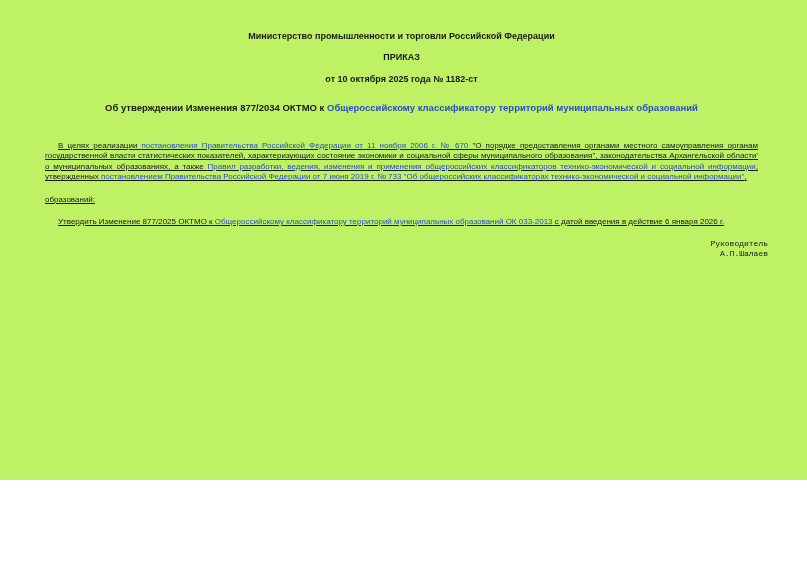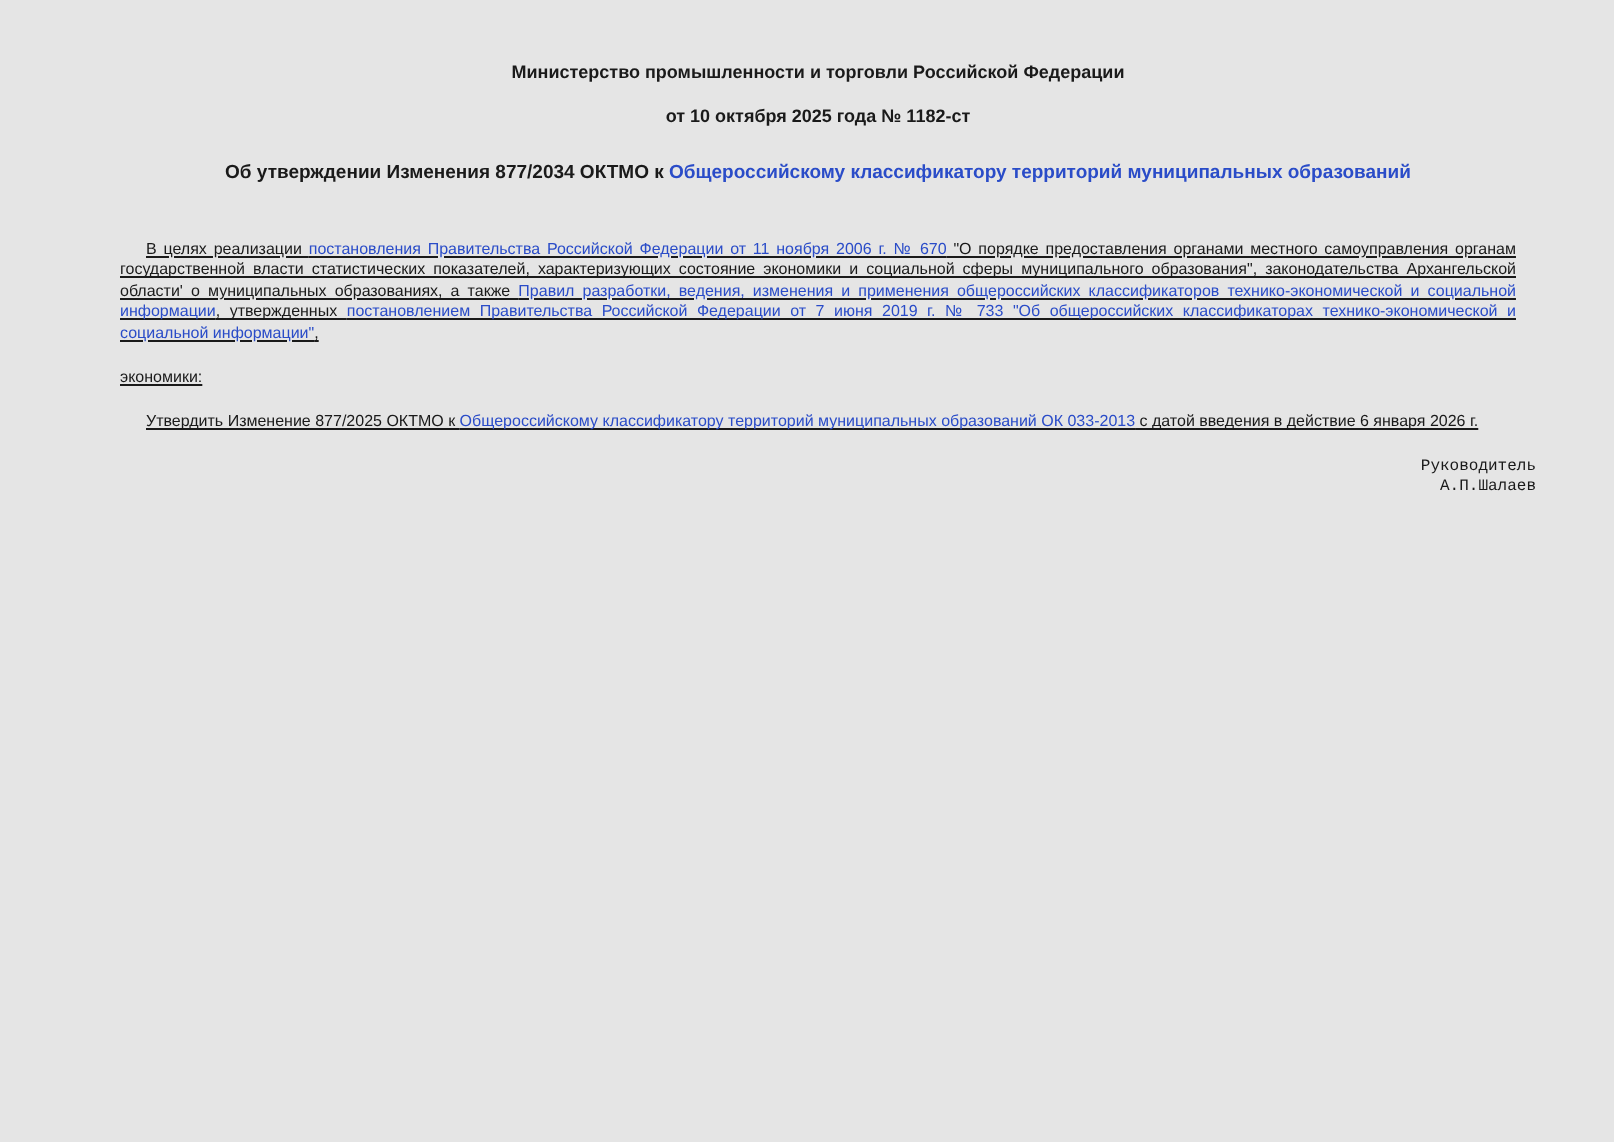--- a/index.html
+++ b/index.html
@@ -1,22 +1,22 @@
 <!DOCTYPE html>
 <html><head>
 <meta charset="utf-8">
 <style>
   html, body { margin: 0; padding: 0; background: #ffffff; }
   .page {
     position: relative;
     width: 807px;
-    height: 571px;
-    background: #e5e5e5;
+    height: 480px;
+    background: #bef264;
     box-sizing: border-box;
-    padding: 30px 37px 0 48px;
+    padding: 30px 37px 0 33px;
     font-family: "Liberation Sans", sans-serif;
     color: #1a1a1a;
     overflow: hidden;
   }
   .header { text-align: center; font-weight: bold; font-size: 9px; line-height: 12px; }
   .header-line { white-space: nowrap; }
   .order-type { margin-top: 9px; font-weight: bold; font-size: 9px; text-align: center; }
   .order-date { margin-top: 10px; font-weight: bold; font-size: 9px; text-align: center; }
   .title {
     margin: 17px 0 0 0;
@@ -40,28 +40,29 @@
     font-family: Liberation Mono, monospace;
   }
 </style>
 </head>
 <body>
 
 <div class="page">
 
   <div class="header">
     <div class="header-line">Министерство промышленности и торговли Российской Федерации</div>
+    <div class="order-type">ПРИКАЗ</div>
     <div class="order-date">от 10 октября 2025 года № 1182-ст</div>
   </div>
 
   <div class="title"><span>Об утверждении Изменения 877/2034 ОКТМО к </span><a class="doc-link" href="#">Общероссийскому классификатору территорий муниципальных образований</a></div>
 
   <div class="body-text">
     <p class="indent"><span>В целях реализации </span><a class="doc-link" href="#">постановления Правительства Российской Федерации от 11 ноября 2006 г. № 670</a><span> "О порядке предоставления органами местного самоуправления органам государственной власти статистических показателей, характеризующих состояние экономики и социальной сферы муниципального образования", законодательства Архангельской области' о муниципальных образованиях, а также </span><a class="doc-link" href="#">Правил разработки, ведения, изменения и применения общероссийских классификаторов технико-экономической и социальной информации</a><span>, утвержденных </span><a class="doc-link" href="#">постановлением Правительства Российской Федерации от 7 июня 2019 г. № 733 "Об общероссийских классификаторах технико-экономической и социальной информации"</a><span>,</span></p>
-    <p class="decree-word">экономики:</p>
+    <p class="decree-word">образований:</p>
     <p class="indent"><span>Утвердить Изменение 877/2025 ОКТМО к </span><a class="doc-link" href="#">Общероссийскому классификатору территорий муниципальных образований ОК 033-2013</a><span> с датой введения в действие 6 января 2026 г.</span></p>
   </div>
 
   <div class="signature">
     <div>Руководитель</div>
     <div>А.П.Шалаев</div>
   </div>
 
 </div>
 

